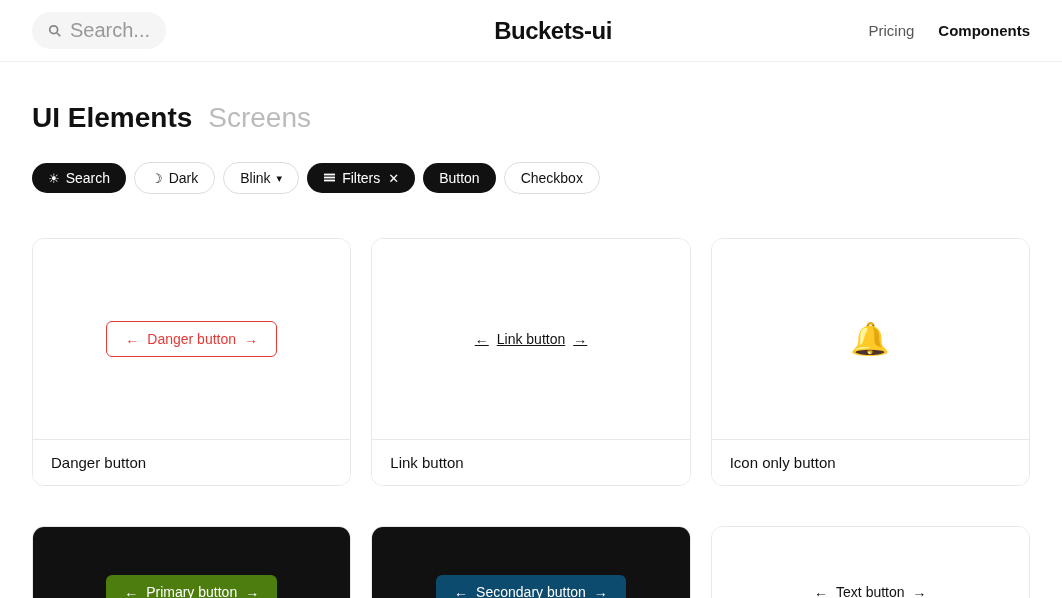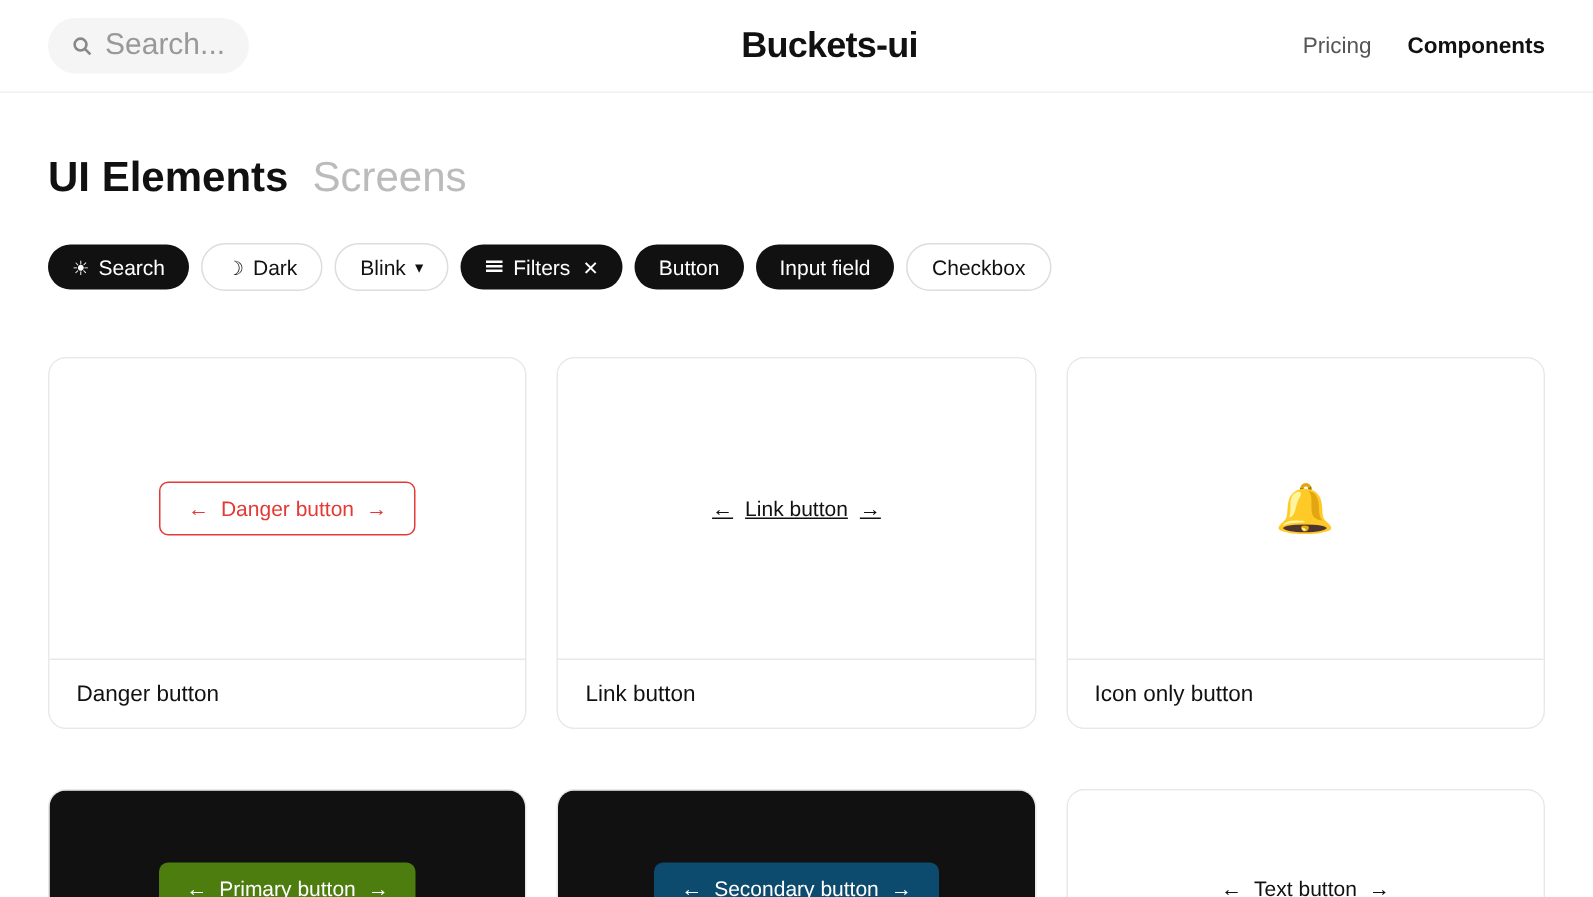--- a/index.html
+++ b/index.html
@@ -304,23 +304,20 @@
       </svg>
     </span>
     <span>Filters</span>
     <span style="font-size:13px; margin-left:2px; cursor:pointer;">✕</span>
   </div>
 
   <div class="filter-chip dark-filled">
     <span>Button</span>
   </div>
 
-  <div class="filter-chip dark-filled">
-    <span>Input field</span>
-  </div>
 
   <div class="filter-chip light-outline">
     <span>Checkbox</span>
   </div>
 </div>
 
 <div class="grid">
 
   <div class="card">
     <div class="card-preview">

